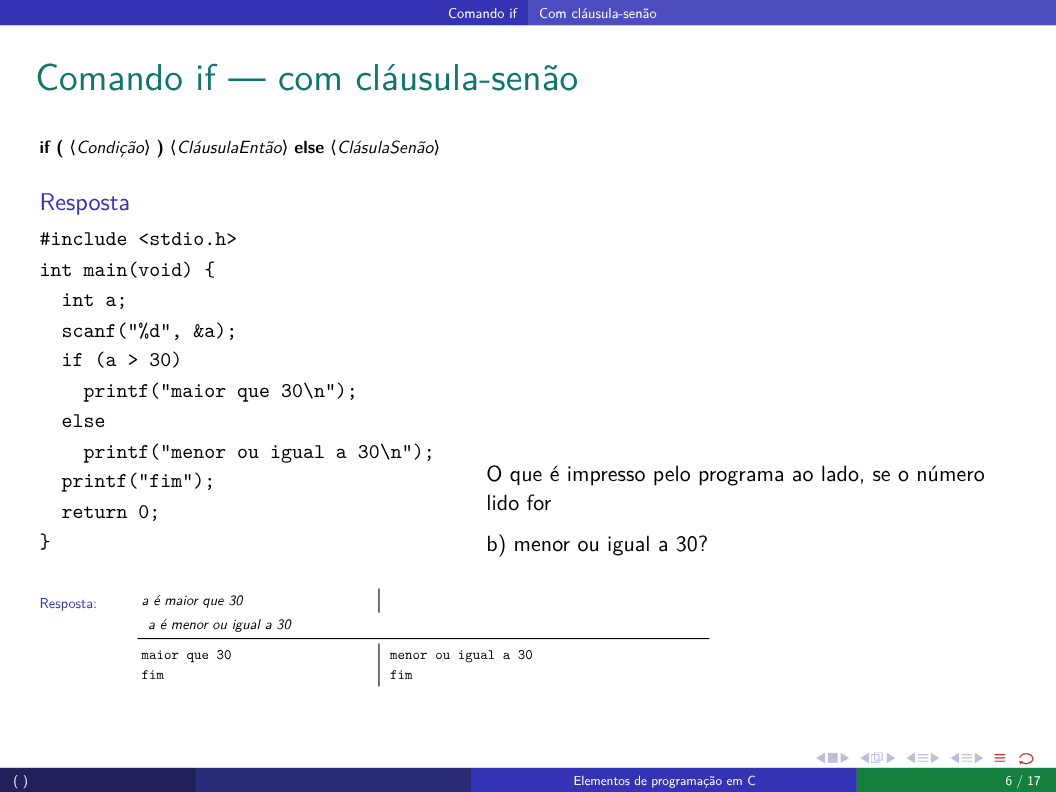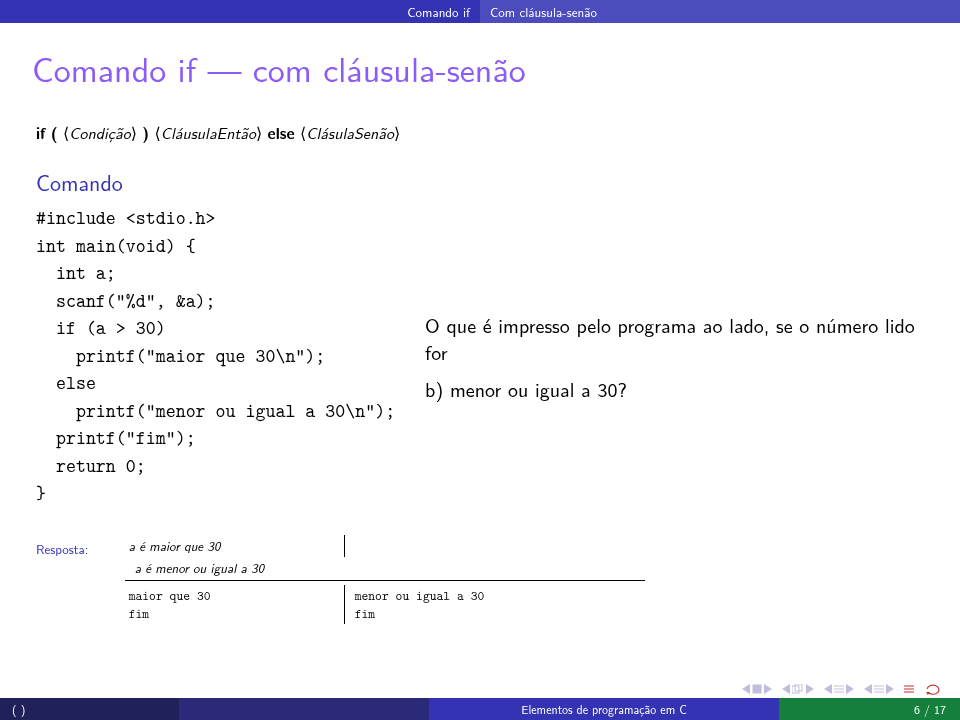--- a/index.html
+++ b/index.html
@@ -31,42 +31,42 @@
     flex: 1;
     background: #4c4cbf;
     color: #fff;
     display: flex;
     align-items: center;
     justify-content: flex-start;
     padding-left: 10px;
   }
   .slide-title {
     font-size: 34px;
-    color: #8b5cf6;
+    color: #0f766e;
     padding: 20px 32px 28px 32px;
     font-weight: 400;
   }
   .content {
     padding: 0 36px;
   }
   .syntax-line {
     font-size: 16px;
     margin-bottom: 22px;
   }
   .kw { font-weight: 700; }
   .it { font-style: italic; }
   .example-heading {
     color: #3333b3;
     font-size: 22px;
     margin-bottom: 6px;
   }
   .example-row {
     display: flex;
-    gap: 30px;
-    align-items: center;
+    gap: 47px;
+    align-items: flex-end;
   }
   .code-block {
     font-family: "Latin Modern Mono", "Courier New", monospace;
     font-size: 19px;
     line-height: 1.45;
     white-space: pre;
   }
   .question {
     font-size: 20px;
     line-height: 1.35;
@@ -152,21 +152,21 @@
   <div class="syntax-line">
     <span class="kw">if</span>
     <span class="kw">(</span>
     <span>⟨</span><span class="it">Condição</span><span>⟩</span>
     <span class="kw">)</span>
     <span>⟨</span><span class="it">CláusulaEntão</span><span>⟩</span>
     <span class="kw">else</span>
     <span>⟨</span><span class="it">ClásulaSenão</span><span>⟩</span>
   </div>
 
-  <div class="example-heading">Comando</div>
+  <div class="example-heading">Resposta</div>
 
   <div class="example-row">
     <div class="code-block">#include &lt;stdio.h&gt;
 int main(void) {
   int a;
   scanf("%d", &amp;a);
   if (a &gt; 30)
     printf("maior que 30\n");
   else
     printf("menor ou igual a 30\n");

